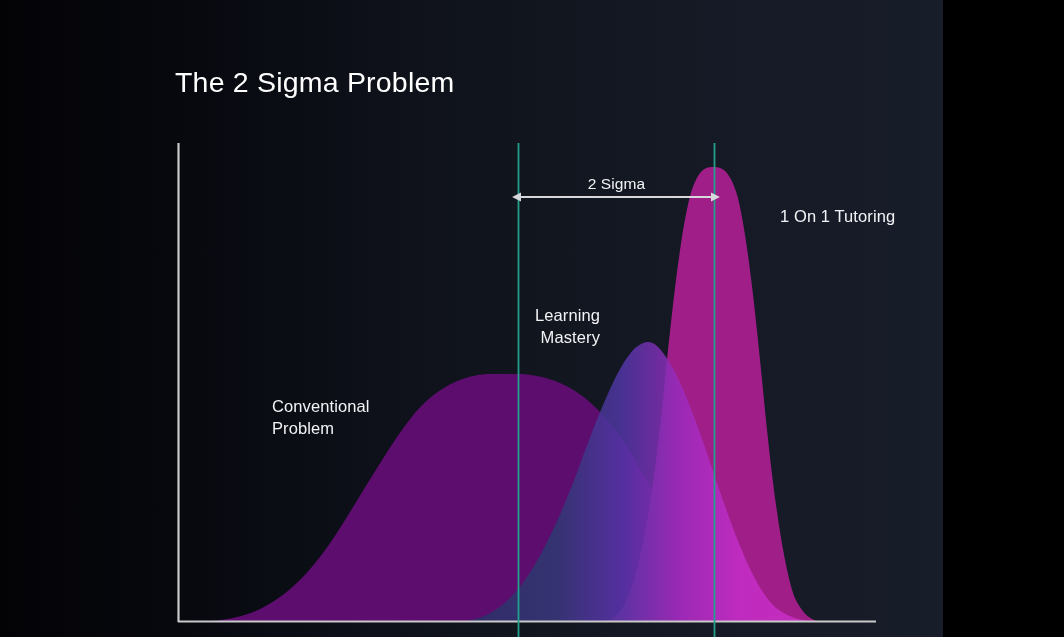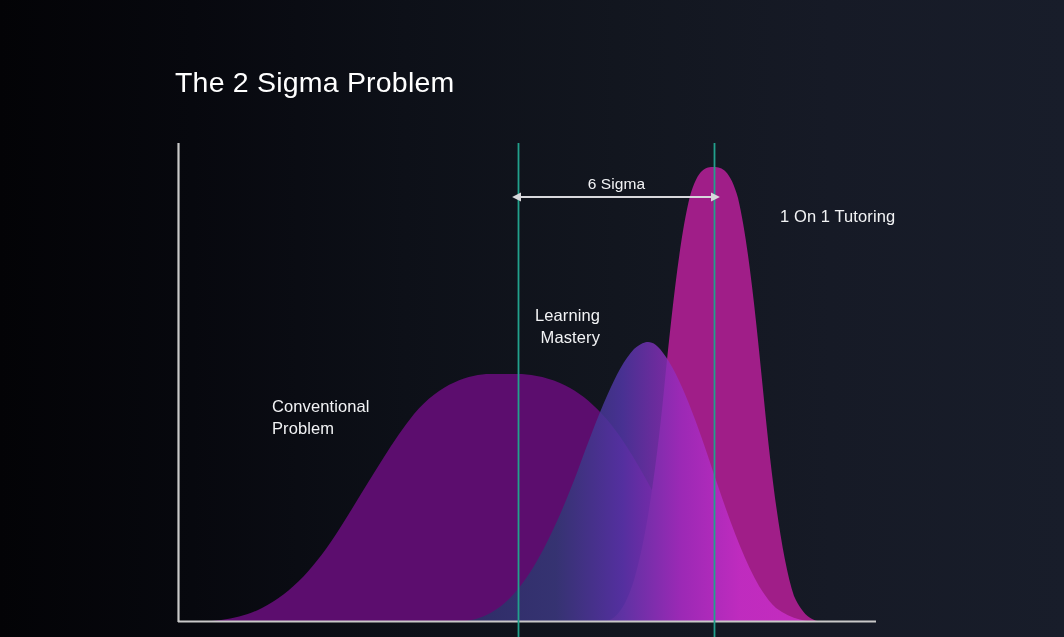--- a/index.html
+++ b/index.html
@@ -3,21 +3,21 @@
 <meta charset="utf-8">
 <title>The 2 Sigma Problem</title>
 <style>
   html, body {
     margin: 0;
     padding: 0;
     background: #000;
   }
   #stage {
     position: relative;
-    width: 1064px;
+    width: 943px;
     height: 637px;
     overflow: hidden;
     background: linear-gradient(90deg, #030306 0%, #07080e 18%, #0d1018 38%, #12161f 58%, #161a26 78%, #181d2a 100%);
     font-family: "Liberation Sans", sans-serif;
     -webkit-font-smoothing: antialiased;
   }
   #chart-svg {
     position: absolute;
     left: 0;
     top: 0;
@@ -129,21 +129,21 @@
     <line x1="178" y1="621.5" x2="876" y2="621.5" stroke="#c9c9c9" stroke-width="2.2"></line>
 
     <line x1="518.5" y1="143" x2="518.5" y2="637" stroke="#22a08c" stroke-width="1.8"></line>
     <line x1="714.5" y1="143" x2="714.5" y2="637" stroke="#22a08c" stroke-width="1.8"></line>
 
     <line x1="521" y1="197" x2="711" y2="197" stroke="#d8d8dc" stroke-width="2.1" marker-start="url(#arrowStart)" marker-end="url(#arrowEnd)"></line>
   </svg>
 
   <div class="ov-label" id="chart-title">The 2 Sigma Problem</div>
 
-  <div class="ov-label" id="label-sigma">6 Sigma</div>
+  <div class="ov-label" id="label-sigma">2 Sigma</div>
 
   <div class="ov-label" id="label-conventional">Conventional
 Problem</div>
 
   <div class="ov-label" id="label-mastery">Learning
 Mastery</div>
 
   <div class="ov-label" id="label-tutoring">1 On 1 Tutoring</div>
 
 </div>

